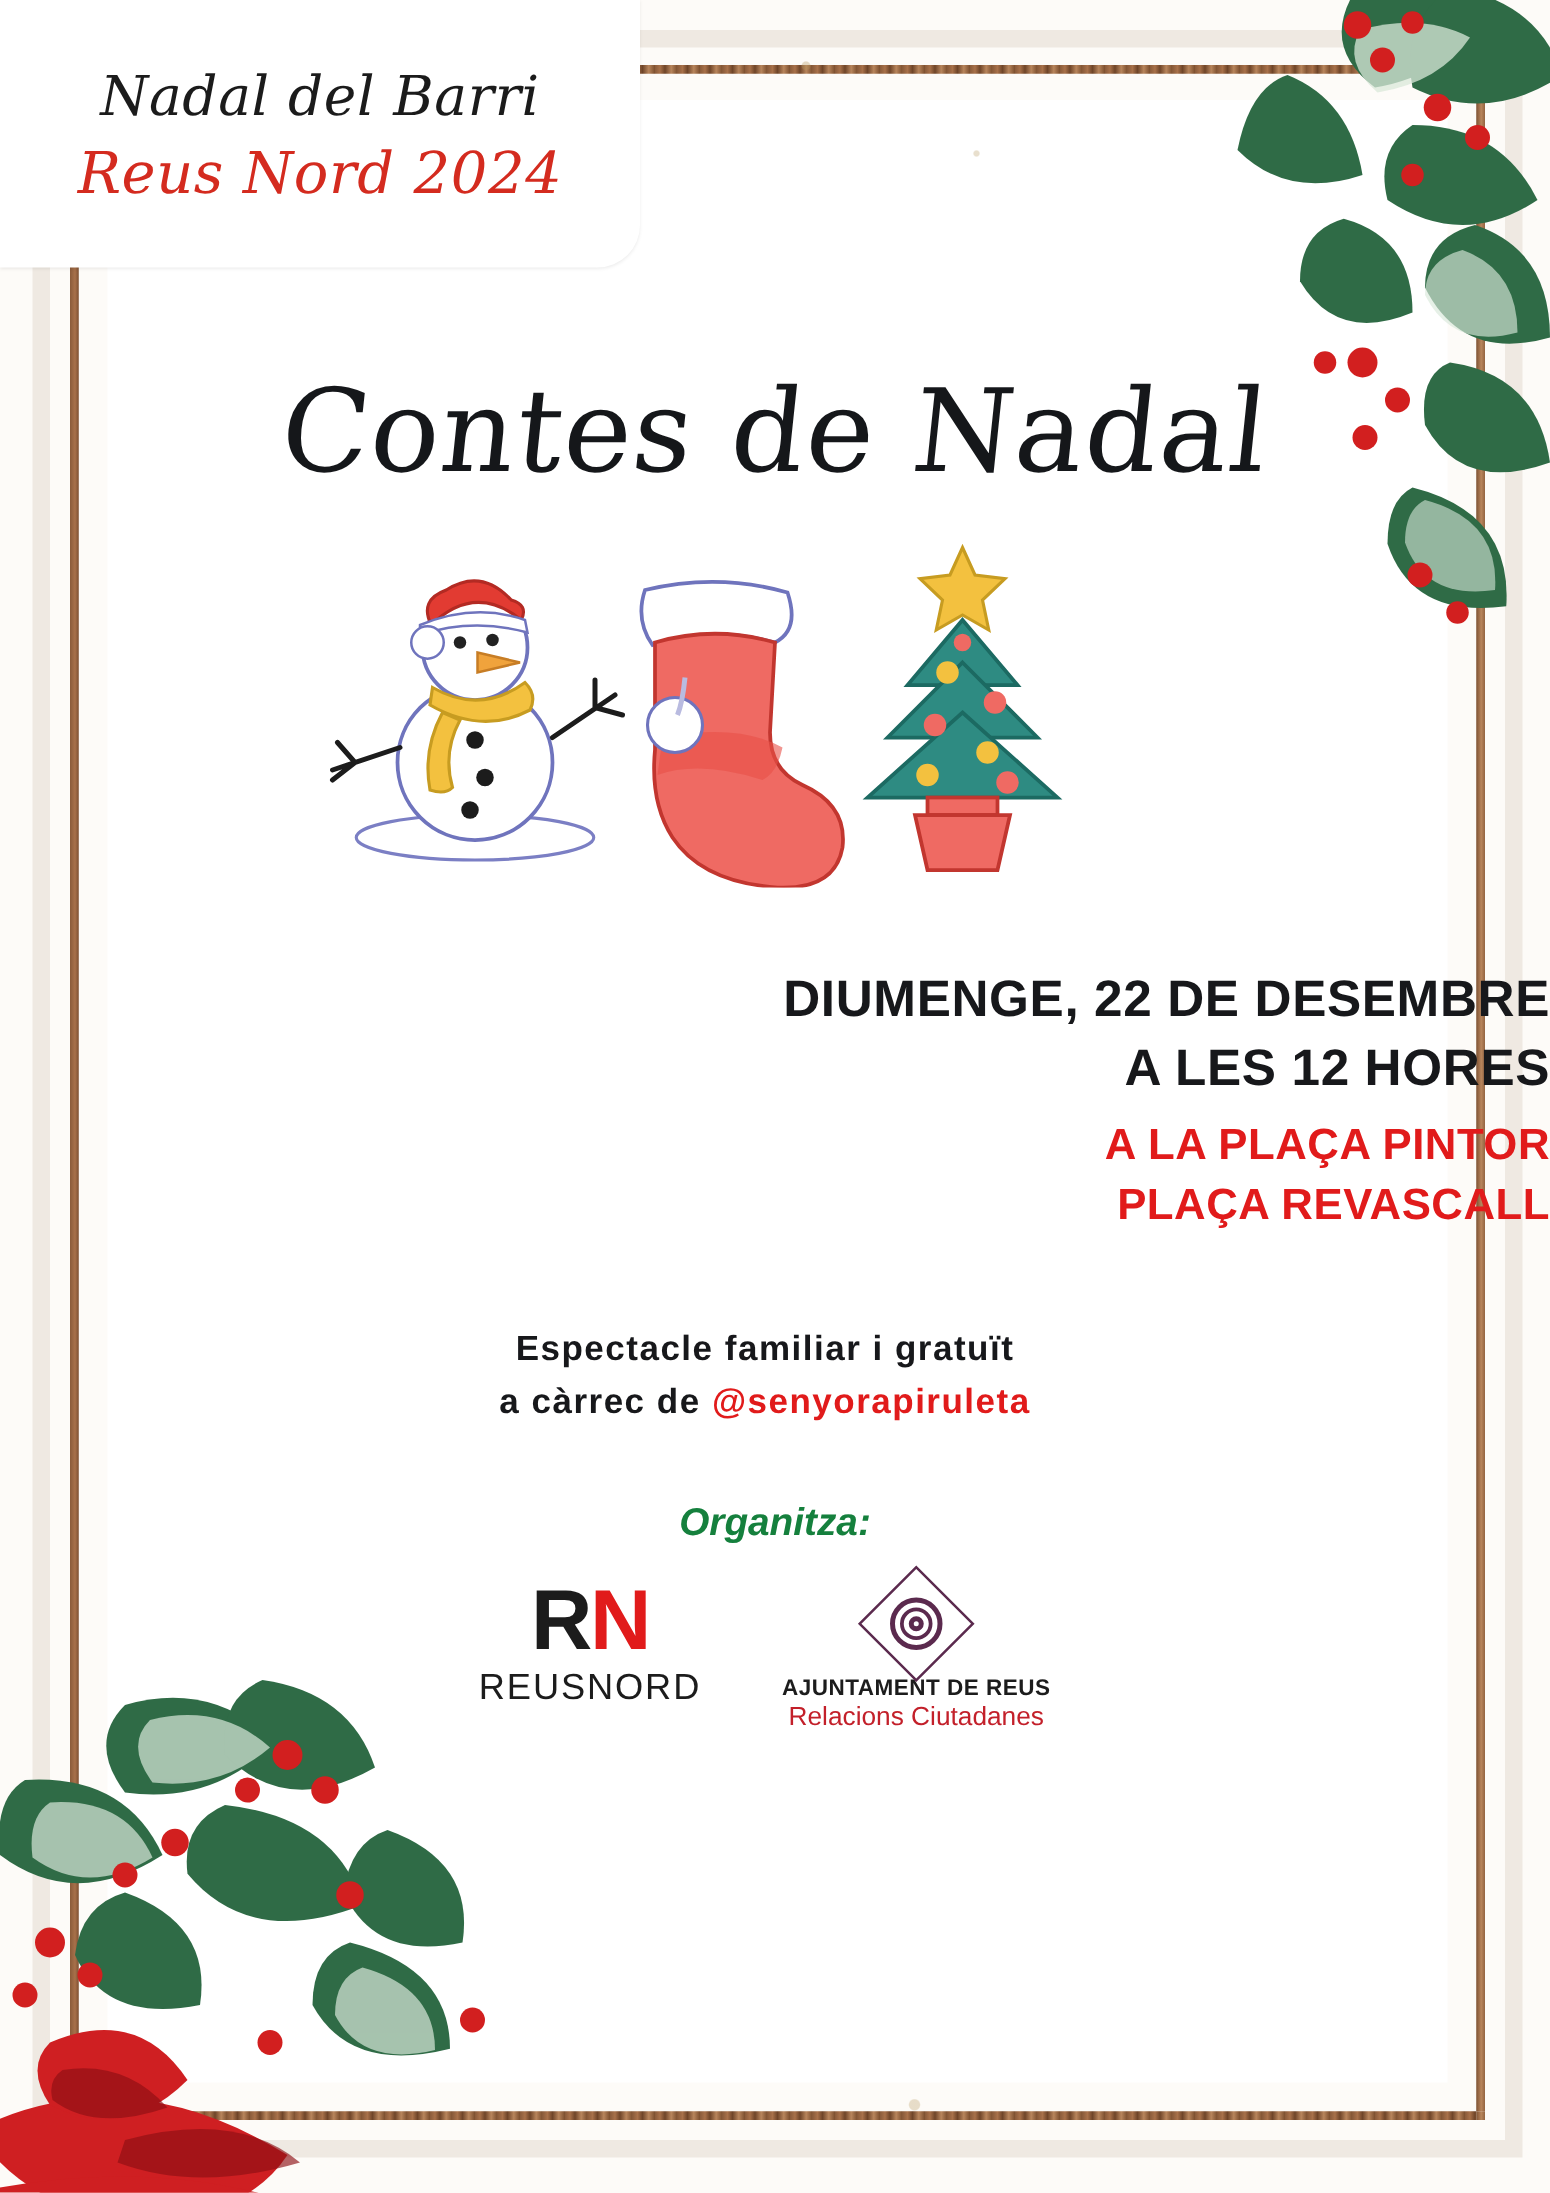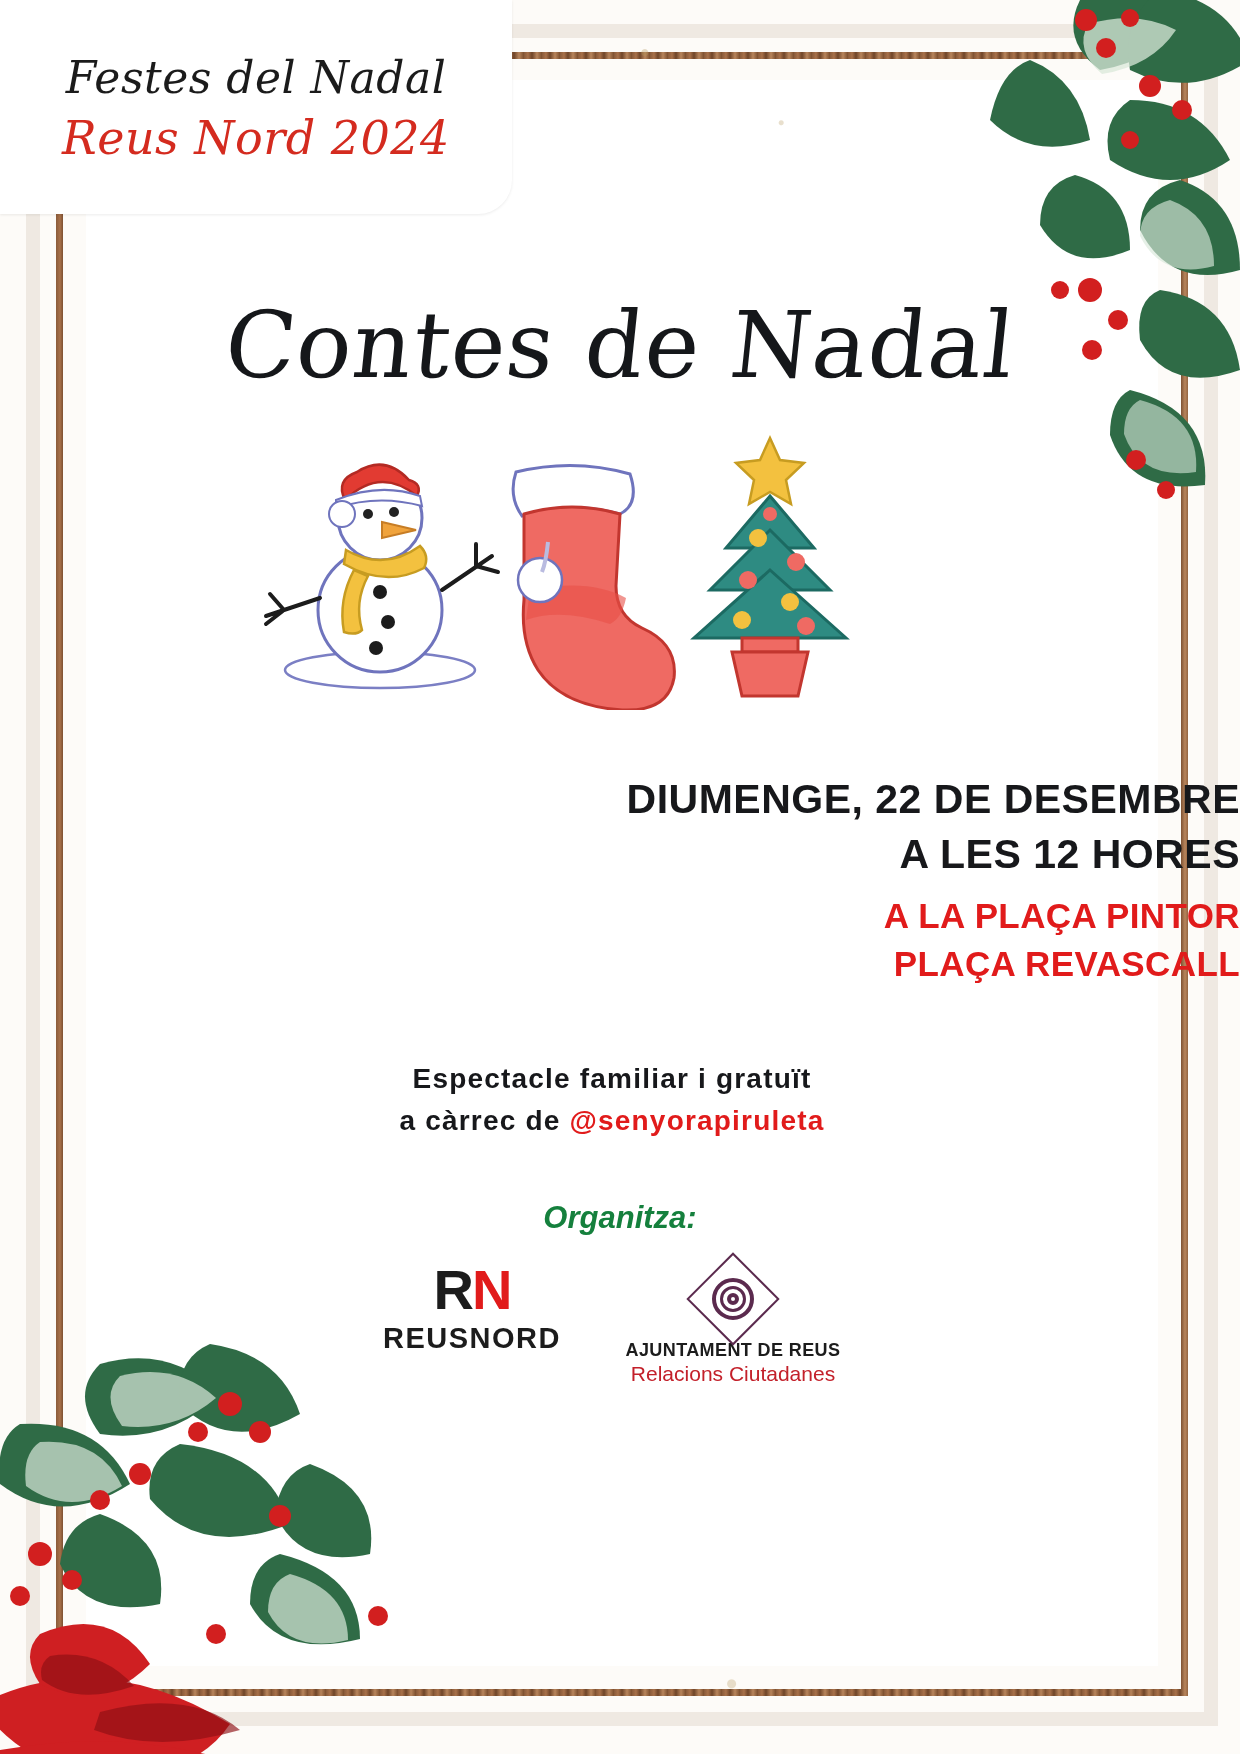--- a/index.html
+++ b/index.html
@@ -187,30 +187,30 @@
     left: 0; right: 0;
     display: flex;
     justify-content: center;
     align-items: flex-start;
     gap: 36px;
     z-index: 5;
   }
   .logo-rn { width: 190px; text-align: center; }
   .logo-rn .mark {
     font-weight: bold;
-    font-size: 56px;
+    font-size: 68px;
     color: #1c1c1c;
     line-height: 1;
     letter-spacing: -2px;
     position: relative;
     display: inline-block;
   }
   .logo-rn .mark .red { color: #e11b1b; }
   .logo-rn .name {
-    font-weight: bold;
+    font-weight: normal;
     font-size: 29px;
     letter-spacing: 1.5px;
     color: #1c1c1c;
     margin-top: 4px;
   }
   .logo-ajt { width: 260px; text-align: center; padding-top: 4px; }
   .logo-ajt .diamond {
     width: 62px; height: 62px;
     margin: 0 auto 8px auto;
     border: 2px solid #5b2a4e;
@@ -253,21 +253,21 @@
 <body>
 
 <div class="poster">
 
   <div class="frame-outer"></div>
   <div class="frame-wood"></div>
   <div class="frame-inner-white"></div>
   <div class="scan-noise"></div>
 
   <div class="ribbon">
-    <div class="line1">Festes del Nadal</div>
+    <div class="line1">Nadal del Barri</div>
     <div class="line2">Reus Nord 2024</div>
   </div>
 
   <svg class="holly-tr" viewBox="0 0 420 580">
     <g fill="#2f6b46">
       <path d="M250 10 q60 -20 110 10 q-30 50 -90 60 q-40 -30 -20 -70z"></path>
       <path d="M330 0 q70 10 90 70 q-60 40 -120 10 q-10 -50 30 -80z"></path>
       <path d="M200 70 q50 20 60 80 q-60 20 -100 -20 q10 -50 40 -60z"></path>
       <path d="M300 110 q70 0 100 60 q-60 40 -120 0 q-10 -40 20 -60z"></path>
       <path d="M350 190 q60 20 60 90 q-70 20 -100 -40 q0 -40 40 -50z"></path>

